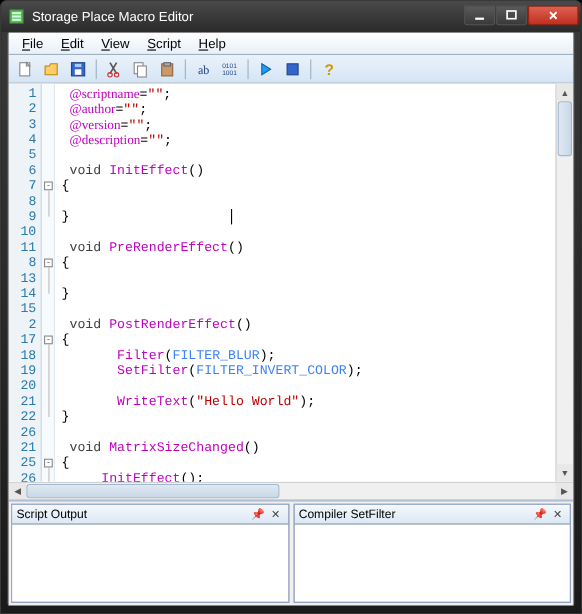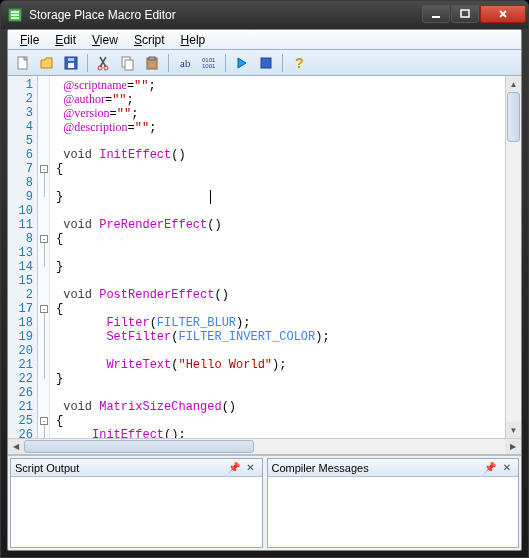--- a/index.html
+++ b/index.html
@@ -228,21 +228,21 @@
       <div class="panel">
         <div class="panel-header">
           <span class="panel-title">Script Output</span>
           <span class="panel-btn">📌</span>
           <span class="panel-btn">✕</span>
         </div>
         <div class="panel-body"></div>
       </div>
       <div class="panel">
         <div class="panel-header">
-          <span class="panel-title">Compiler Messages</span>
+          <span class="panel-title">Compiler SetFilter</span>
           <span class="panel-btn">📌</span>
           <span class="panel-btn">✕</span>
         </div>
         <div class="panel-body"></div>
       </div>
     </div>
 
   </div>
 </div>
 

